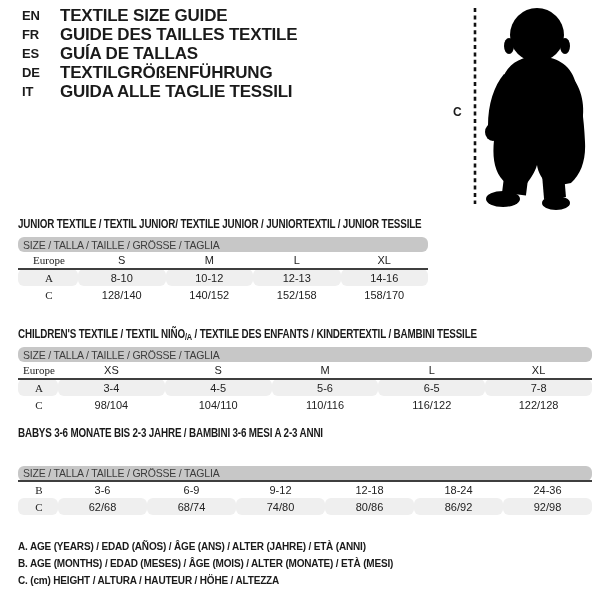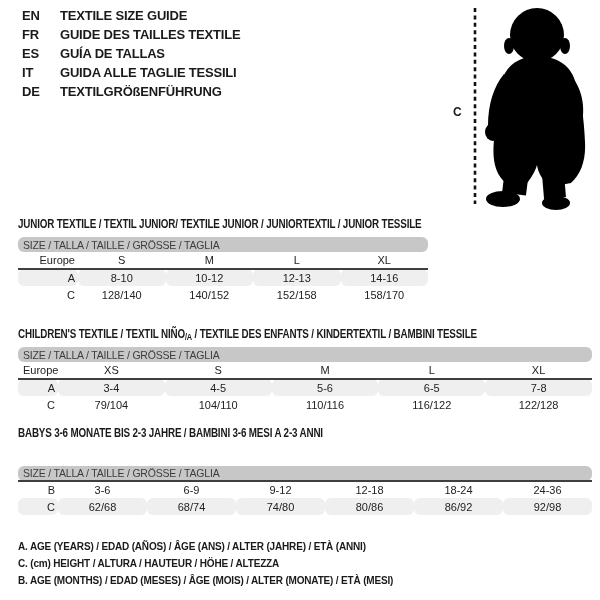--- a/index.html
+++ b/index.html
@@ -11,21 +11,21 @@
     background: #ffffff;
     font-family: "Liberation Sans", sans-serif;
     color: #1a1a1a;
     overflow: hidden;
   }
 
   
   .lang-block { position: absolute; left: 22px; top: 6px; }
   .lang-row { display: flex; height: 19px; align-items: center; }
   .lang-code { width: 38px; font-weight: bold; font-size: 13px; letter-spacing: -0.2px; }
-  .lang-title { font-weight: bold; font-size: 13px; letter-spacing: -0.2px; white-space: nowrap; }
+  .lang-title { font-weight: bold; font-size: 17px; letter-spacing: -0.2px; white-space: nowrap; }
 
   
   .figure { position: absolute; left: 440px; top: 2px; width: 160px; height: 212px; }
   .figure-label {
     position: absolute; left: 13px; top: 103px;
     font-weight: bold; font-size: 12px;
   }
 
   
   .sec-title { position: absolute; left: 18px; white-space: nowrap; }
@@ -43,21 +43,21 @@
   
   table.size-table {
     position: absolute; left: 18px;
     border-collapse: collapse; table-layout: fixed;
     font-size: 11px; color: #222;
   }
   .tbl1 { top: 237px; width: 410px; }
   .tbl2 { top: 347px; width: 574px; }
   .tbl3 { top: 466px; width: 574px; }
   .size-table td { height: 17px; text-align: center; padding: 0 3px; overflow: hidden; white-space: nowrap; border-radius: 6px; }
-  .size-table td.lbl { text-align: right; padding-left: 5px; }
+  .size-table td.lbl { text-align: center; padding-left: 5px; font-family: Liberation Serif, serif; }
   .size-table tr.bar td {
     background: #c7c7c7; color: #3d3d3d;
     height: 15px; font-size: 10.5px; text-align: left; padding-left: 5px;
     letter-spacing: -0.2px;
   }
   .size-table tr.rule td { border-bottom: 2px solid #3f3f3f; }
   .size-table tr.alt td { background: #efefef; }
 
   
   .footnotes { position: absolute; left: 18px; top: 536px; }
@@ -76,26 +76,26 @@
     </div>
     <div class="lang-row">
       <span class="lang-code">FR</span>
       <span class="lang-title">GUIDE DES TAILLES TEXTILE</span>
     </div>
     <div class="lang-row">
       <span class="lang-code">ES</span>
       <span class="lang-title">GUÍA DE TALLAS</span>
     </div>
     <div class="lang-row">
+      <span class="lang-code">DE</span>
+      <span class="lang-title">TEXTILGRÖßENFÜHRUNG</span>
+    </div>
+    <div class="lang-row">
       <span class="lang-code">IT</span>
       <span class="lang-title">GUIDA ALLE TAGLIE TESSILI</span>
-    </div>
-    <div class="lang-row">
-      <span class="lang-code">DE</span>
-      <span class="lang-title">TEXTILGRÖßENFÜHRUNG</span>
     </div>
   </div>
 
   <div class="figure">
     <span class="figure-label">C</span>
     <svg width="160" height="212" viewBox="0 0 160 212">
       <line x1="35" y1="6" x2="35" y2="202" stroke="#111" stroke-width="2.6" stroke-dasharray="4 3.4"></line>
       <g transform="translate(40,0)" fill="#000">
         <circle cx="57" cy="33" r="27"></circle>
         <ellipse cx="29" cy="44" rx="5" ry="8"></ellipse>
@@ -179,21 +179,21 @@
     <tr class="alt">
       <td class="lbl">A</td>
       <td>3-4</td>
       <td>4-5</td>
       <td>5-6</td>
       <td>6-5</td>
       <td>7-8</td>
     </tr>
     <tr>
       <td class="lbl">C</td>
-      <td>79/104</td>
+      <td>98/104</td>
       <td>104/110</td>
       <td>110/116</td>
       <td>116/122</td>
       <td>122/128</td>
     </tr>
   </tbody>
     </table>
 
   <div class="sec-title title3">
     <div><span class="cond">BABYS 3-6 MONATE BIS 2-3 JAHRE / BAMBINI 3-6 MESI A 2-3 ANNI</span></div>
@@ -228,17 +228,17 @@
       <td>74/80</td>
       <td>80/86</td>
       <td>86/92</td>
       <td>92/98</td>
     </tr>
   </tbody>
     </table>
 
   <div class="footnotes">
     <div class="footnote"><span class="cond">A. AGE (YEARS) / EDAD (AÑOS) / ÂGE (ANS) / ALTER (JAHRE) / ETÀ (ANNI)</span></div>
+    <div class="footnote"><span class="cond">B. AGE (MONTHS) / EDAD (MESES) / ÂGE (MOIS) / ALTER (MONATE) / ETÀ (MESI)</span></div>
     <div class="footnote"><span class="cond">C. (cm) HEIGHT / ALTURA / HAUTEUR / HÖHE / ALTEZZA</span></div>
-    <div class="footnote"><span class="cond">B. AGE (MONTHS) / EDAD (MESES) / ÂGE (MOIS) / ALTER (MONATE) / ETÀ (MESI)</span></div>
   </div>
 
 </div>
 
 </body></html>

